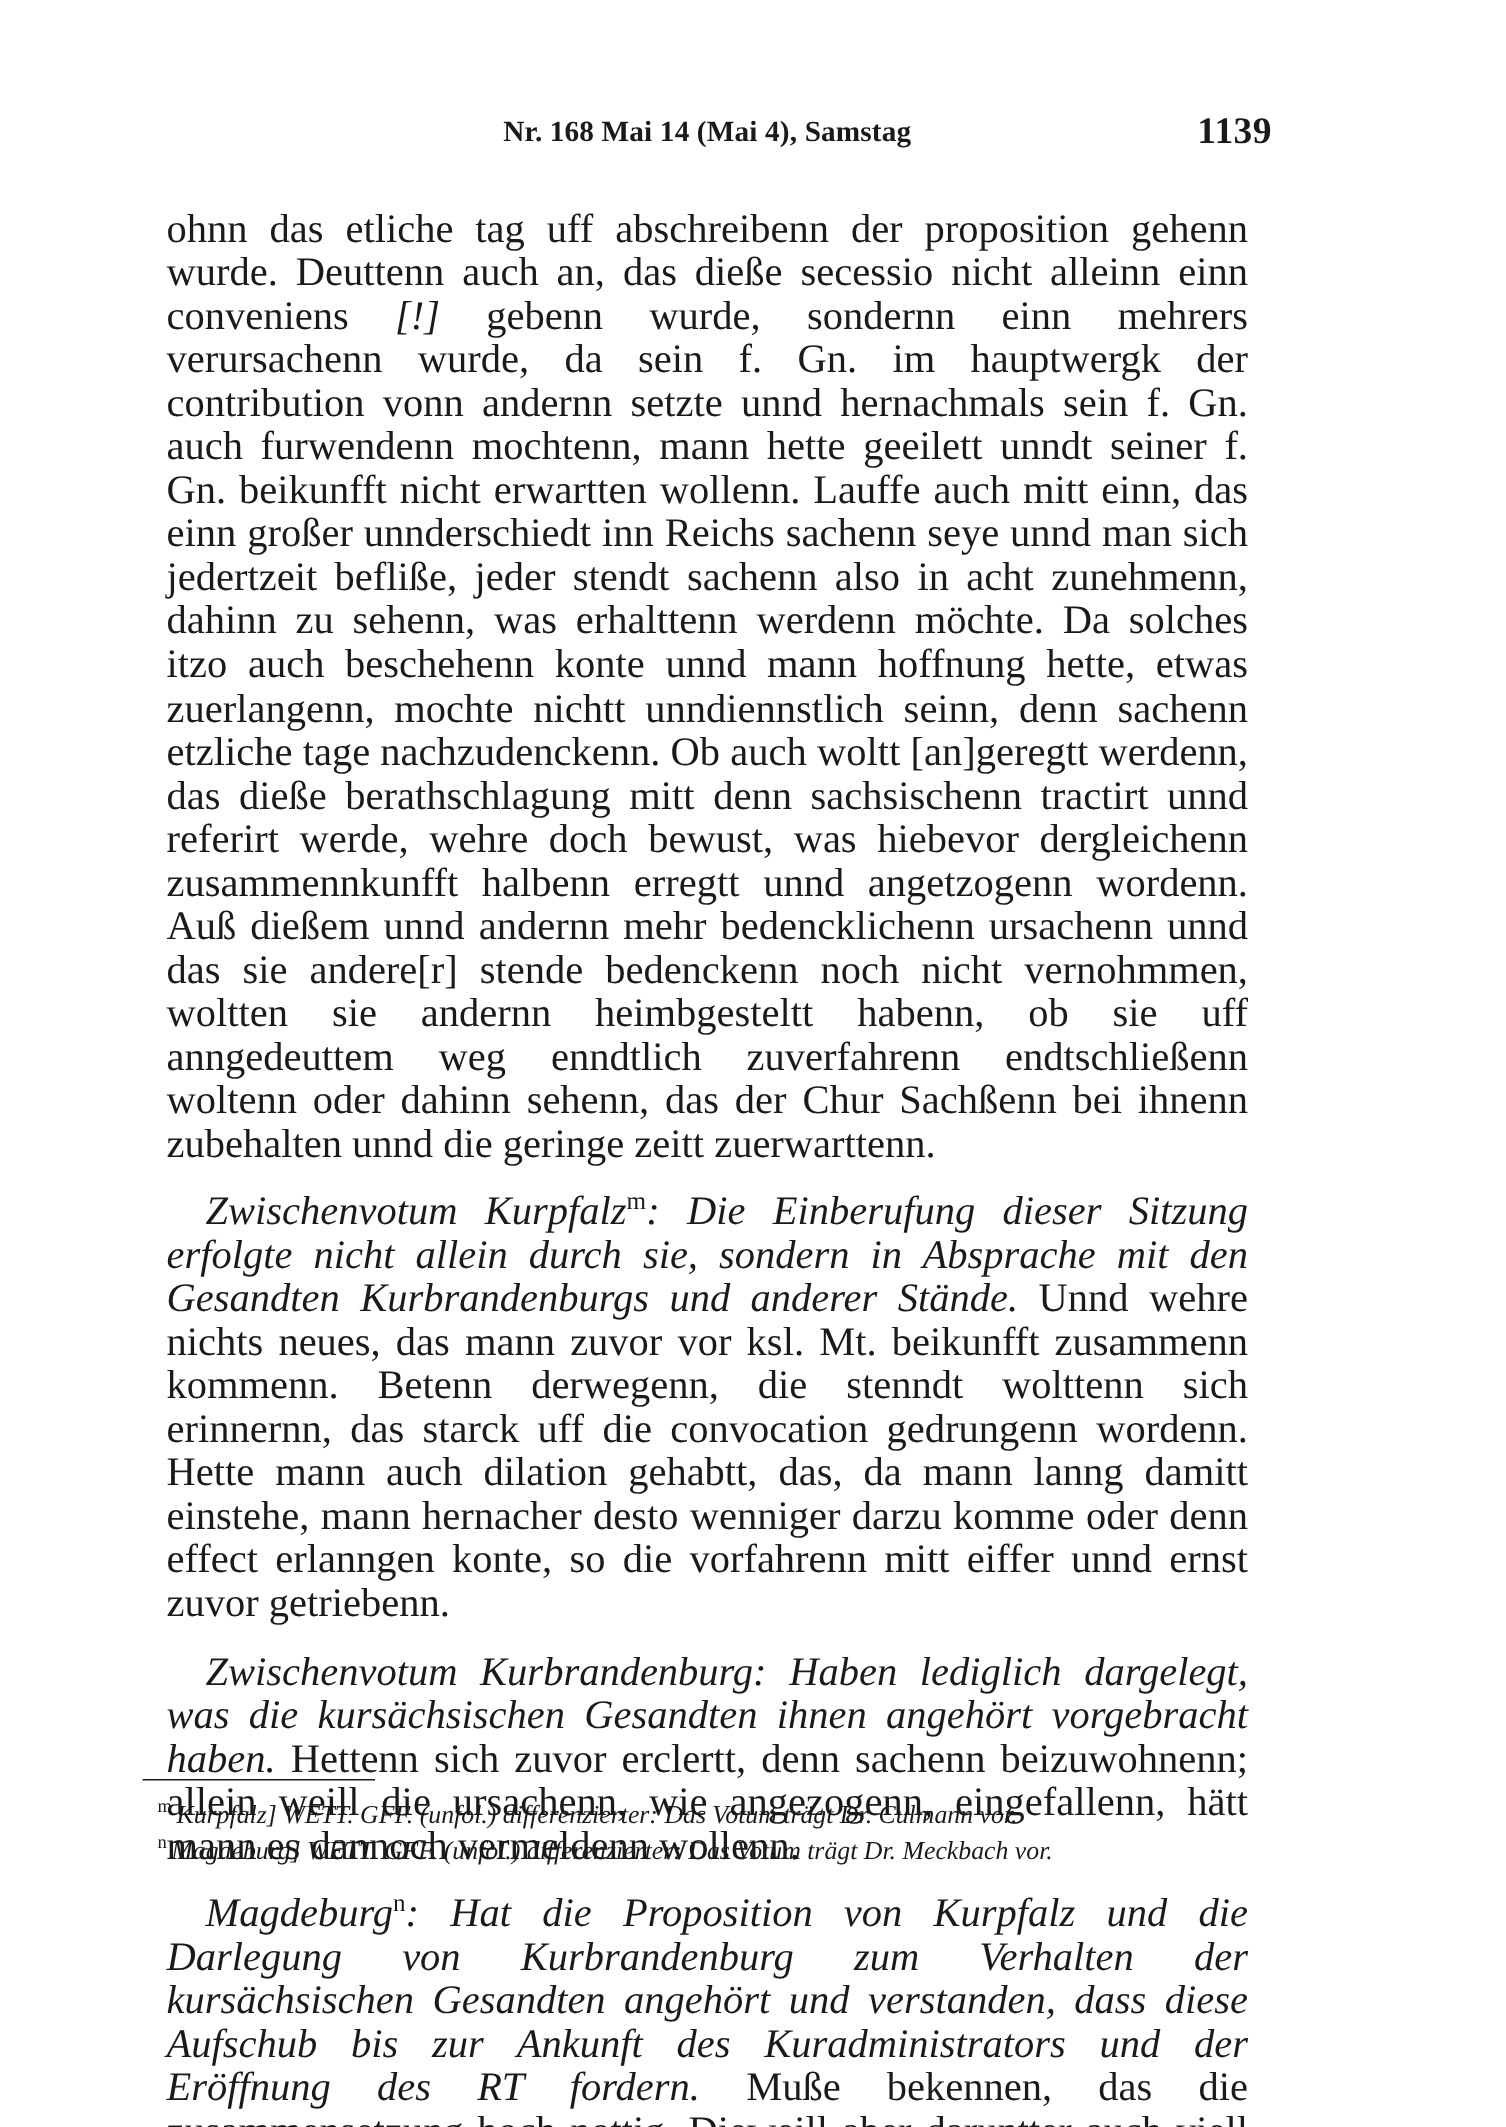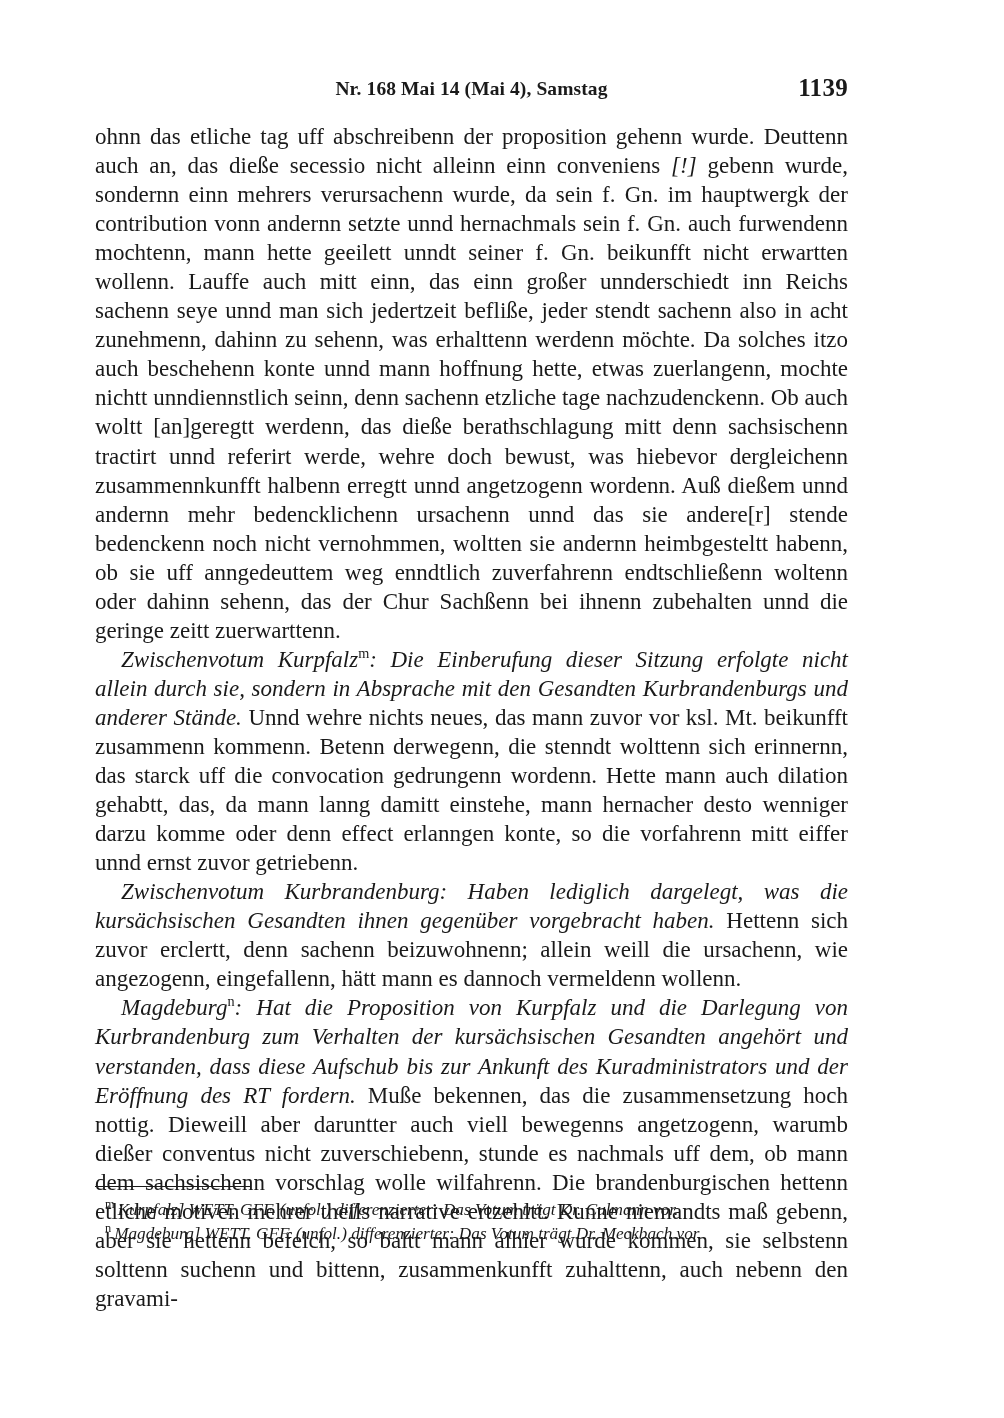--- a/index.html
+++ b/index.html
@@ -53,24 +53,24 @@
 
   
   .textblock {
     position: absolute;
     left: 95px;
     top: 122px;
     width: 753px;
   }
 
   p.para {
-    margin: 0;
+    margin: 16px;
     text-align: justify;
     text-justify: inter-word;
-    font-size: 23px;
+    font-size: 27px;
     line-height: 29.05px;
     hyphens: none;
     -webkit-hyphens: none;
     word-spacing: 0px;
   }
   p.para.indent {
     text-indent: 26px;
   }
   p.para:last-child {
     text-align: justify;
@@ -125,21 +125,21 @@
 <div class="page">
 
   <div class="runhead">
     <div class="runhead-title">Nr. 168 Mai 14 (Mai 4), Samstag</div>
     <div class="runhead-folio">1139</div>
   </div>
 
   <div class="textblock" id="body-text-block">
       <p class="para"><span>ohnn das etliche tag uff abschreibenn der proposition gehenn wurde. Deuttenn auch an, das dieße secessio nicht alleinn einn conveniens </span><span class="it">[!]</span><span> gebenn wurde, sondernn einn mehrers verursachenn wurde, da sein f. Gn. im hauptwergk der contribution vonn andernn setzte unnd hernachmals sein f. Gn. auch furwendenn mochtenn, mann hette geeilett unndt seiner f. Gn. beikunfft nicht erwartten wollenn. Lauffe auch mitt einn, das einn großer unnderschiedt inn Reichs sachenn seye unnd man sich jedertzeit befliße, jeder stendt sachenn also in acht zunehmenn, dahinn zu sehenn, was erhalttenn werdenn möchte. Da solches itzo auch beschehenn konte unnd mann hoffnung hette, etwas zuerlangenn, mochte nichtt unndiennstlich seinn, denn sachenn etzliche tage nachzudenckenn. Ob auch woltt [an]geregtt werdenn, das dieße berathschlagung mitt denn sachsischenn tractirt unnd referirt werde, wehre doch bewust, was hiebevor dergleichenn zusammennkunfft halbenn erregtt unnd angetzogenn wordenn. Auß dießem unnd andernn mehr bedencklichenn ursachenn unnd das sie andere[r] stende bedenckenn noch nicht vernohmmen, woltten sie andernn heimbgesteltt habenn, ob sie uff anngedeuttem weg enndtlich zuverfahrenn endtschließenn woltenn oder dahinn sehenn, das der Chur Sachßenn bei ihnenn zubehalten unnd die geringe zeitt zuerwarttenn.</span></p>
       <p class="para indent"><span class="it">Zwischenvotum Kurpfalz</span><sup class="note">m</sup><span class="it">: Die Einberufung dieser Sitzung erfolgte nicht allein durch sie, sondern in Absprache mit den Gesandten Kurbrandenburgs und anderer Stände.</span><span> Unnd wehre nichts neues, das mann zuvor vor ksl. Mt. beikunfft zusammenn kommenn. Betenn derwegenn, die stenndt wolttenn sich erinnernn, das starck uff die convocation gedrungenn wordenn. Hette mann auch dilation gehabtt, das, da mann lanng damitt einstehe, mann hernacher desto wenniger darzu komme oder denn effect erlanngen konte, so die vorfahrenn mitt eiffer unnd ernst zuvor getriebenn.</span></p>
-      <p class="para indent"><span class="it">Zwischenvotum Kurbrandenburg: Haben lediglich dargelegt, was die kursächsischen Gesandten ihnen gegenüber vorgebracht haben.</span><span> Hettenn sich zuvor erclertt, denn sachenn beizuwohnenn; allein weill die ursachenn, wie angezogenn, eingefallenn, hätt mann es dannoch vermeldenn wollenn.</span></p>
+      <p class="para indent"><span class="it">Zwischenvotum Kurbrandenburg: Haben lediglich dargelegt, was die kursächsischen Gesandten ihnen angehört vorgebracht haben.</span><span> Hettenn sich zuvor erclertt, denn sachenn beizuwohnenn; allein weill die ursachenn, wie angezogenn, eingefallenn, hätt mann es dannoch vermeldenn wollenn.</span></p>
       <p class="para indent"><span class="it">Magdeburg</span><sup class="note">n</sup><span class="it">: Hat die Proposition von Kurpfalz und die Darlegung von Kurbrandenburg zum Verhalten der kursächsischen Gesandten angehört und verstanden, dass diese Aufschub bis zur Ankunft des Kuradministrators und der Eröffnung des RT fordern.</span><span> Muße bekennen, das die zusammensetzung hoch nottig. Dieweill aber daruntter auch viell bewegenns angetzogenn, warumb dießer conventus nicht zuverschiebenn, stunde es nachmals uff dem, ob mann dem sachsischenn vorschlag wolle wilfahrenn. Die brandenburgischen hettenn etliche motiven mehrer theils narrative ertzehltt. Kunne niemandts maß gebenn, aber sie hettenn befelch, so baltt mann alhier wurde kommen, sie selbstenn solttenn suchenn und bittenn, zusammenkunfft zuhalttenn, auch nebenn den gravami-</span><span class="forcejust"></span></p>
     </div>
 
   <div class="footnotes">
     <div class="fn-rule"></div>
     <div id="footnote-list">
         <div class="fn-line"><span class="fn-mark">m</span><span>Kurpfalz] WETT. GFF. (unfol.) differenzierter: Das Votum trägt Dr. Culmann vor.</span></div>
         <div class="fn-line"><span class="fn-mark">n</span><span>Magdeburg] WETT. GFF. (unfol.) differenzierter: Das Votum trägt Dr. Meckbach vor.</span></div>
       </div>
   </div>

